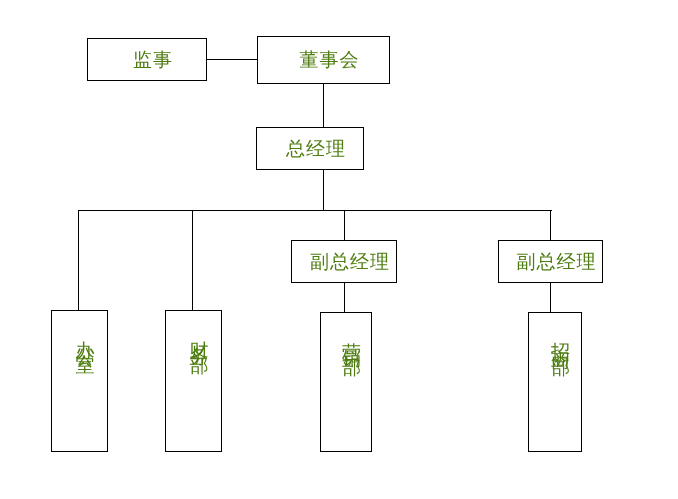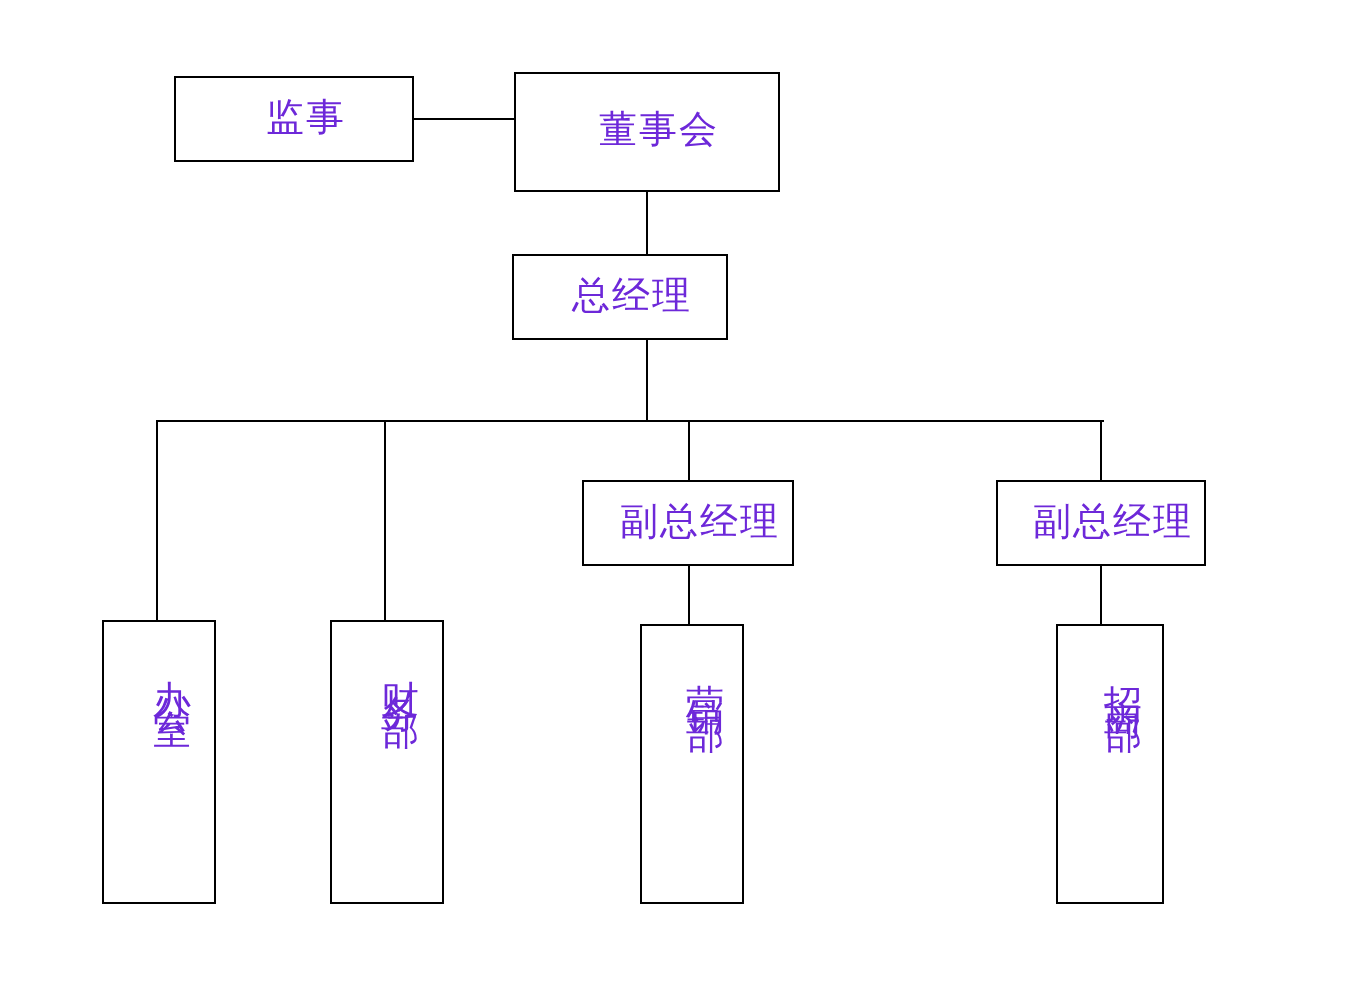--- a/index.html
+++ b/index.html
@@ -18,21 +18,21 @@
     overflow: hidden;
   }
   .node {
     position: absolute;
     box-sizing: border-box;
     border: 1.4px solid #000000;
     background: #ffffff;
     display: flex;
     align-items: center;
     justify-content: center;
-    color: #6d28d9;
+    color: #4d7c0f;
     z-index: 2;
     padding-left: 12px;
   }
   .node-label {
     display: block;
     letter-spacing: 1px;
     line-height: 1.15;
     white-space: nowrap;
   }
   
@@ -82,21 +82,21 @@
   <div class="conn v" style="left:550px; top:210px; height:30px;"></div>
 
   <div class="conn v" style="left:344px; top:283px; height:29px;"></div>
 
   <div class="conn v" style="left:550px; top:283px; height:29px;"></div>
 
   <div class="node horiz" style="left:87px; top:38px; width:120px; height:43px;">
     <span class="node-label">监事</span>
   </div>
 
-  <div class="node horiz" style="left:257px; top:36px; width:133px; height:60px;">
+  <div class="node horiz" style="left:257px; top:36px; width:133px; height:48px;">
     <span class="node-label">董事会</span>
   </div>
 
   <div class="node horiz" style="left:256px; top:127px; width:108px; height:43px;">
     <span class="node-label">总经理</span>
   </div>
 
   <div class="node horiz" style="left:291px; top:240px; width:106px; height:43px;">
     <span class="node-label">副总经理</span>
   </div>

